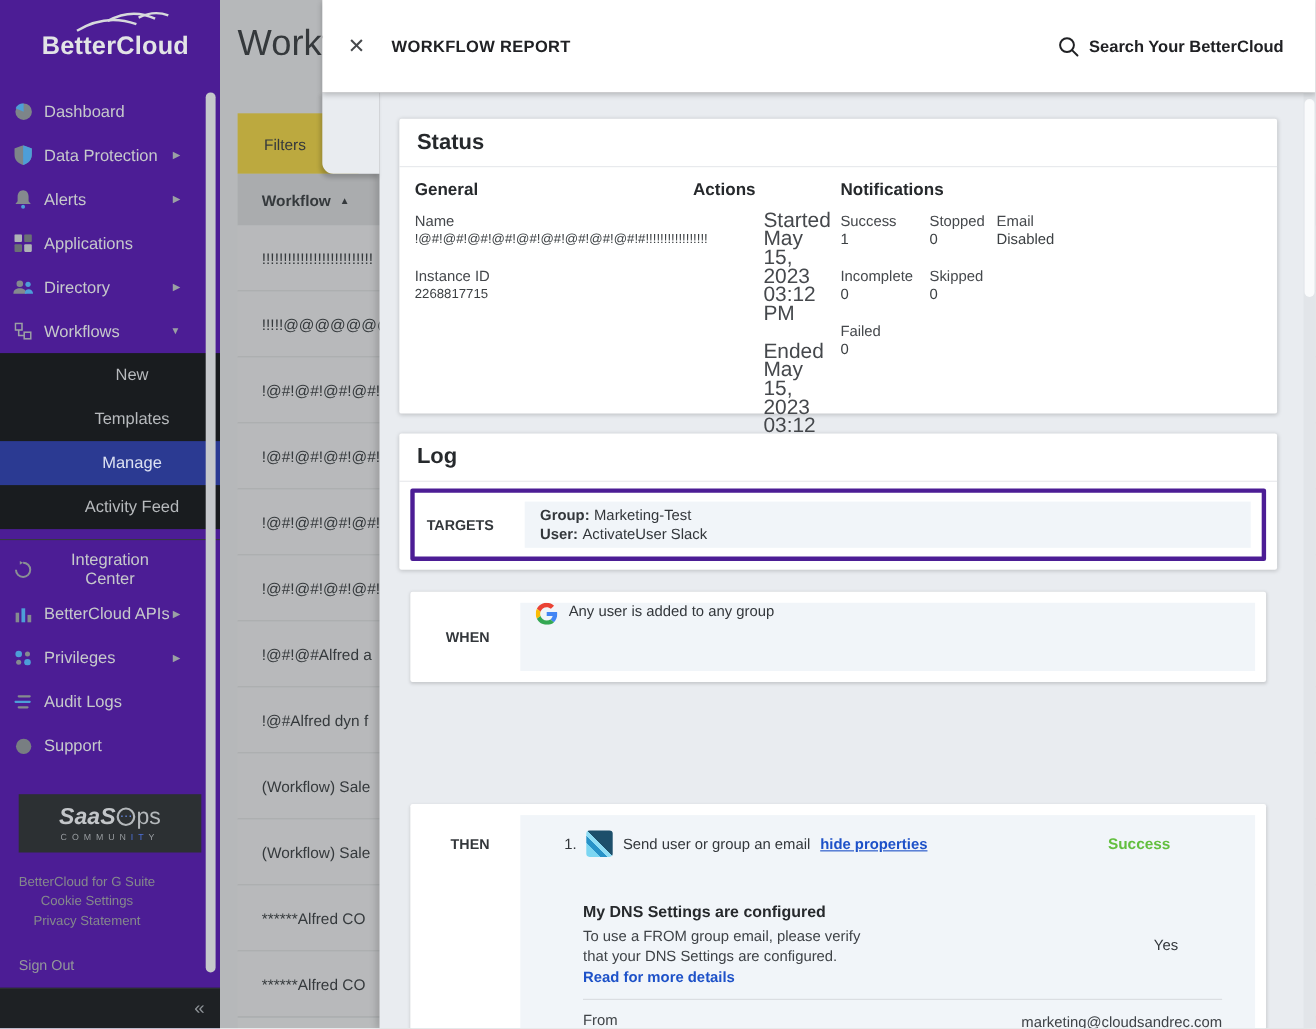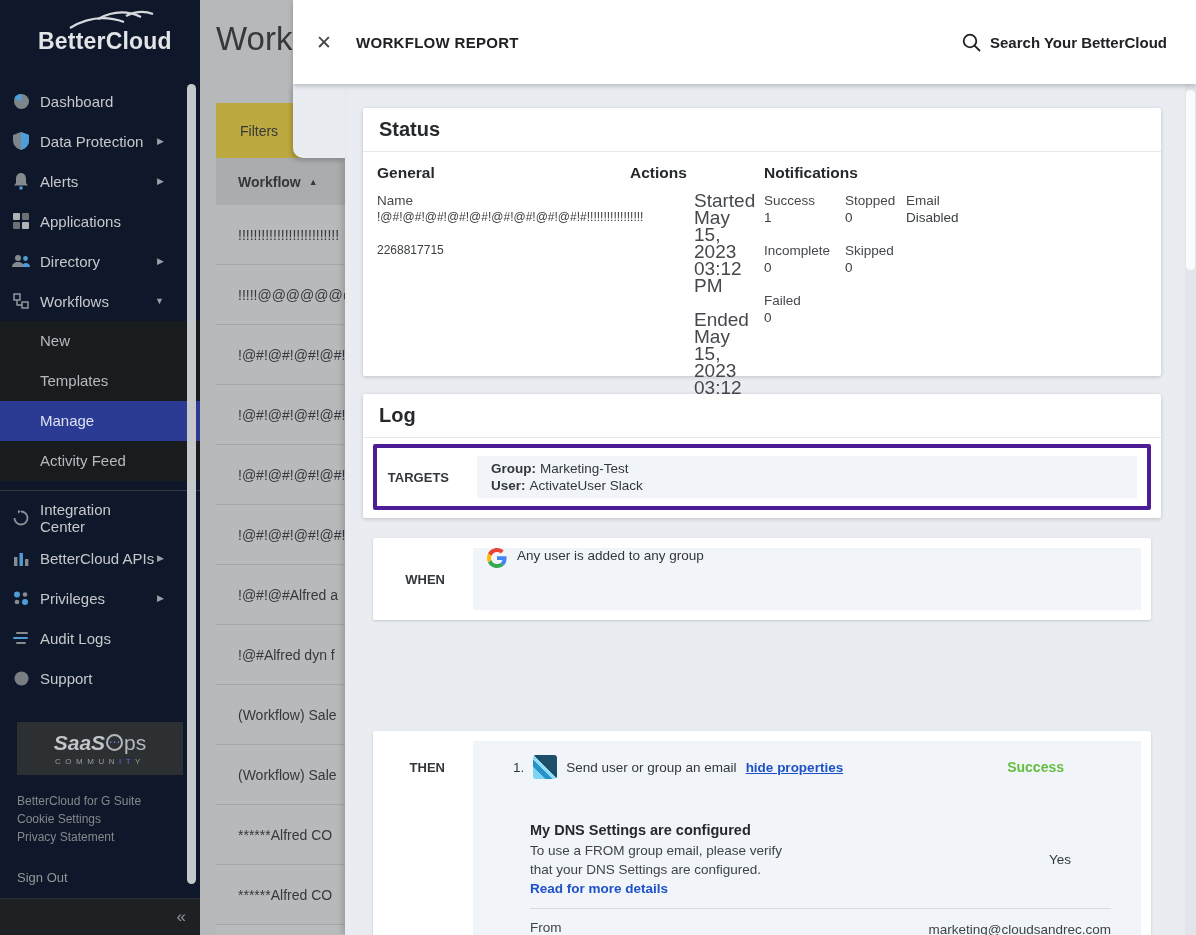--- a/index.html
+++ b/index.html
@@ -1,21 +1,21 @@
 <!DOCTYPE html>
 <html><head>
 <meta charset="utf-8">
 <style>
   * { margin:0; padding:0; box-sizing:border-box; }
   html,body { width:1196px; height:935px; overflow:hidden; }
   body { font-family:"Liberation Sans", sans-serif; background:#e9ecf0; }
   #app { position:relative; width:1196px; height:935px; overflow:hidden; background:#f4f5f6; }
 
   
-  .sidebar { position:absolute; left:0; top:0; width:200px; height:935px; background:#0f172a; z-index:50; }
+  .sidebar { position:absolute; left:0; top:0; width:200px; height:935px; background:#4c1d95; z-index:50;text-align:center; }
   .bc-logo { position:absolute; left:38px; top:28px; color:#e2e4e6; font-size:23px; font-weight:600; letter-spacing:.2px; }
   .bc-arcs { position:absolute; left:68px; top:8px; }
   .nav { position:absolute; top:81px; left:0; right:0; }
   .nav-item { height:40px; display:flex; align-items:center; padding:0 40px 0 12px; color:#c6c9cb; font-size:15px; position:relative; cursor:pointer; }
   .nav-icon { width:18px; height:18px; margin-right:10px; display:flex; align-items:center; justify-content:center; flex:none; }
   .chevron { position:absolute; right:36px; font-size:9px; color:#9aa0a4; }
   .submenu { position:absolute; top:321px; left:0; right:0; background:#191c1f; }
   .submenu-item { height:40px; line-height:40px; padding-left:40px; color:#b7babd; font-size:15px; cursor:pointer; }
   .submenu-item.active { background:#2b3a92; color:#dde2f2; }
   .side-divider { position:absolute; top:490px; left:0; right:0; border-top:1px solid #363a3e; }
@@ -317,20 +317,21 @@
     <div class="card status-card">
       <div class="card-heading">Status</div>
 
       <div class="col-general">
         <div class="col-h">General</div>
         <div class="fld-gap">
           <div class="fld-label">Name</div>
           <div class="fld-value">!@#!@#!@#!@#!@#!@#!@#!@#!@#!#!!!!!!!!!!!!!!!!!</div>
         </div>
         <div>
+          <div class="fld-label">Instance ID</div>
           <div class="fld-value">2268817715</div>
         </div>
       </div>
 
       <div class="col-actions">
         <div class="col-h">Actions</div>
         <div class="actions-content">
           <div class="fld-gap">
             <div class="act-val">Started</div>
             <div class="act-val">May 15, 2023 03:12 PM</div>

